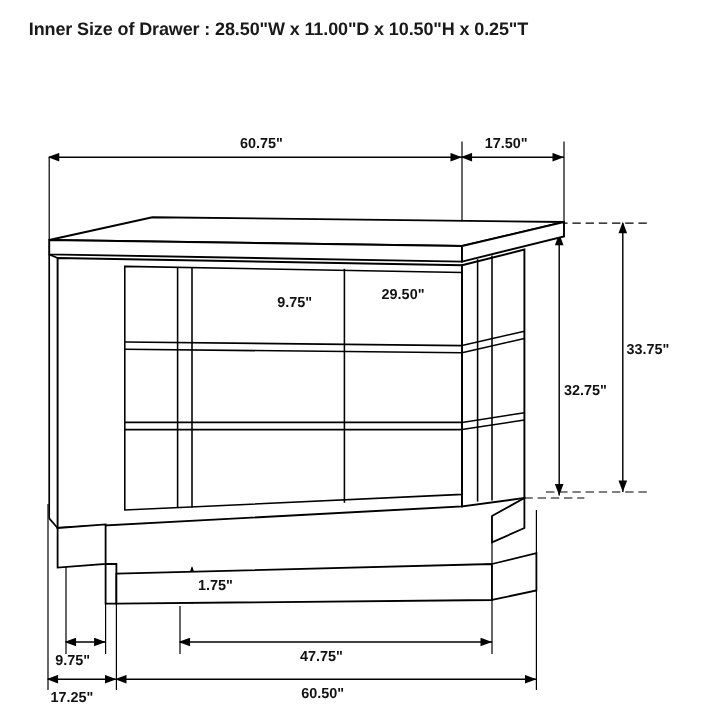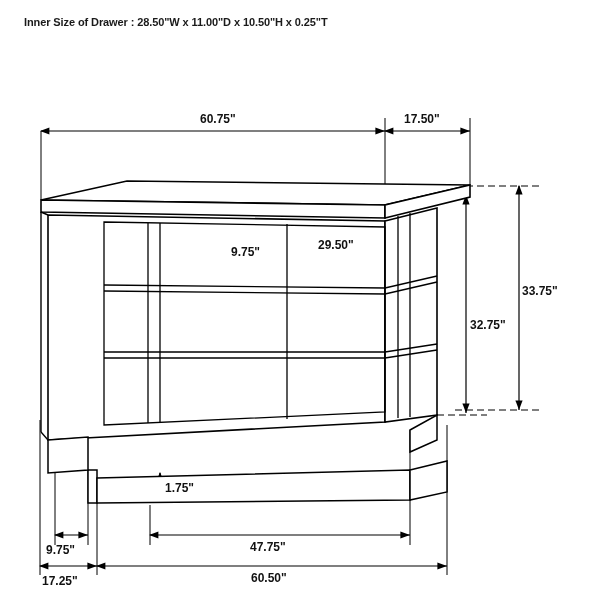--- a/index.html
+++ b/index.html
@@ -12,21 +12,21 @@
     width: 600px;
     height: 600px;
     background: #ffffff;
     font-family: "Liberation Sans", sans-serif;
     overflow: hidden;
   }
   #title {
     position: absolute;
     left: 24px;
     top: 16px;
-    font-size: 11px;
+    font-size: 15px;
     font-weight: bold;
     color: #1a1a1a;
     letter-spacing: -0.1px;
     white-space: nowrap;
   }
   #canvas {
     position: absolute;
     left: 0;
     top: 0;
     width: 600px;

